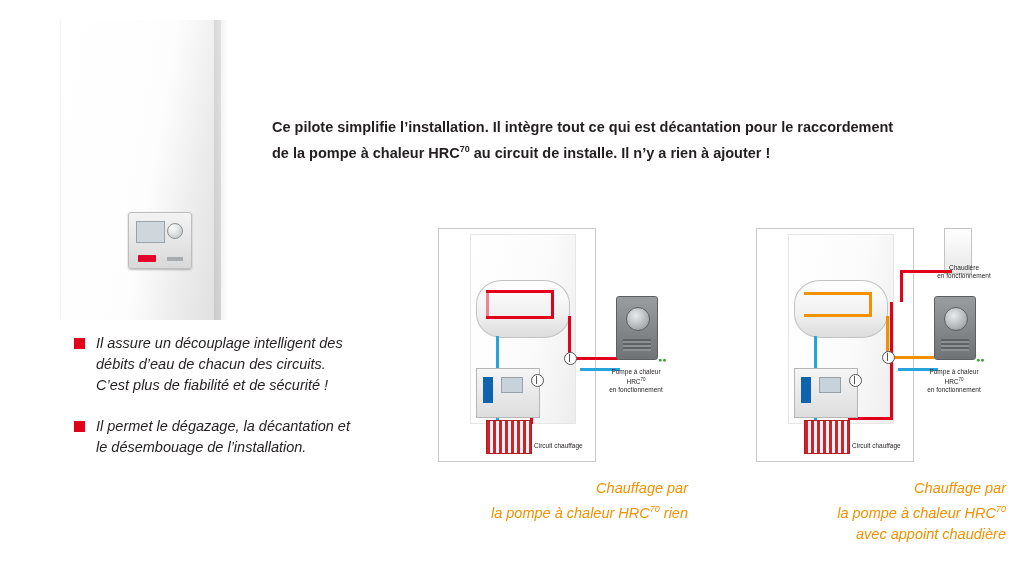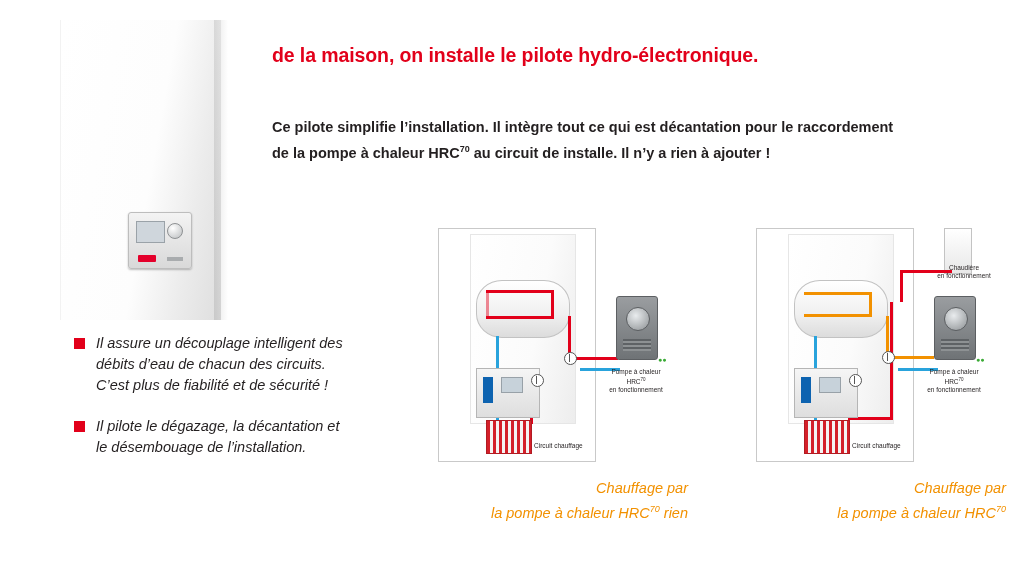--- a/index.html
+++ b/index.html
@@ -304,36 +304,35 @@
 <div class="appliance"></div>
 <div class="appliance-shadow"></div>
 <div class="appliance-panel">
   <div class="screen"></div>
   <div class="knob"></div>
   <div class="logo"></div>
   <div class="bar"></div>
 </div>
 
 <div class="headline">
-  <span class="l2">de la maison, on installe le pilote hydro-électronique.</span>
 </div>
 
 <div class="intro">
   <span>Ce pilote simplifie l’installation. Il intègre tout ce qui est décantation pour le raccordement</span><br>
   <span>de la pompe à chaleur HRC</span><sup>70</sup><span> au circuit de installe. Il n’y a rien à ajouter !</span>
 </div>
 
 <div class="bullets">
   <div class="bullet">
     <span class="marker"></span>
     <span>Il assure un découplage intelligent des débits d’eau de chacun des circuits. C’est plus de fiabilité et de sécurité !</span>
   </div>
   <div class="bullet">
     <span class="marker"></span>
-    <span>Il pilote le dégazage, la décantation et le désembouage de l’installation.</span>
+    <span>Il permet le dégazage, la décantation et le désembouage de l’installation.</span>
   </div>
 </div>
 
 <div class="diagram left">
   <div class="frame-box"></div>
   <div class="frame-inner"></div>
   <div class="tank"></div>
 
   <div class="pipe red" style="left:56px; top:62px; width:68px; height:3px;"></div>
   <div class="pipe red" style="left:121px; top:62px; width:3px; height:28px;"></div>
@@ -419,13 +418,14 @@
 </div>
 
 <div class="caption left">
   <span>Chauffage par</span><br>
   <span>la pompe à chaleur HRC</span><sup>70</sup><span> rien</span>
 </div>
 
 <div class="caption right">
   <span>Chauffage par</span><br>
   <span>la pompe à chaleur HRC</span><sup>70</sup><br>
+  <span>avec appoint chaudière</span>
 </div>
 
 </body></html>

